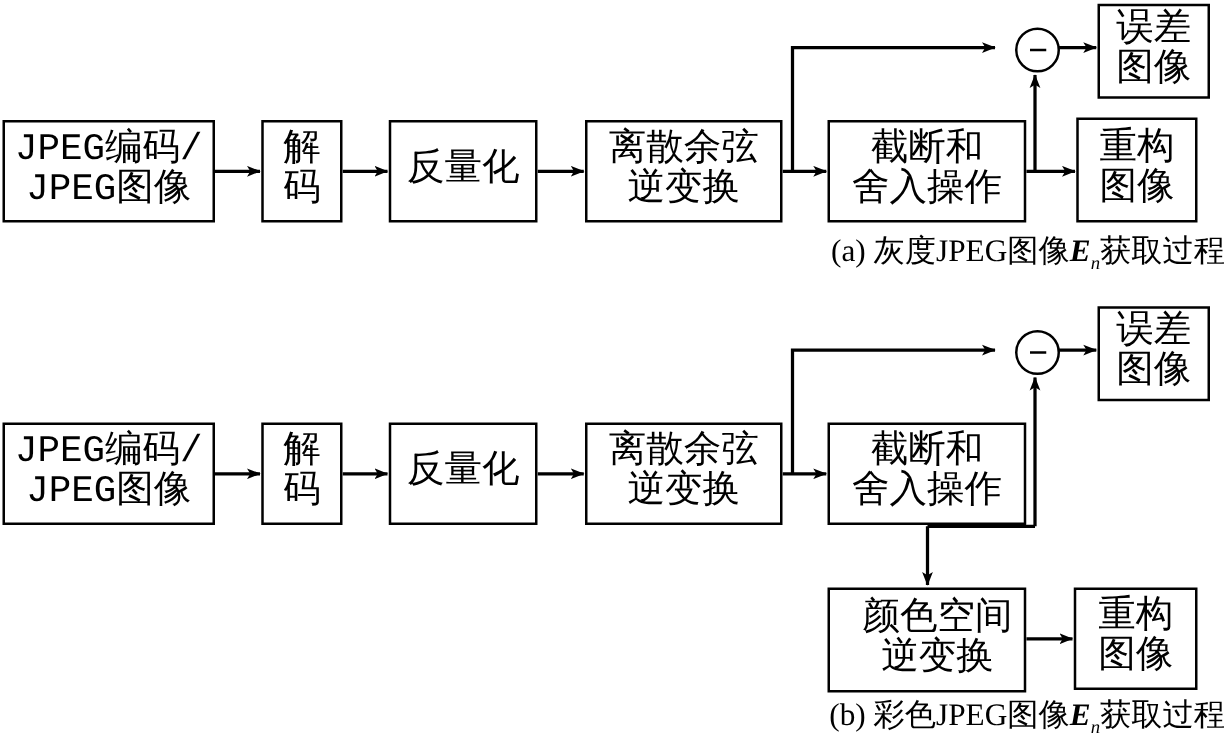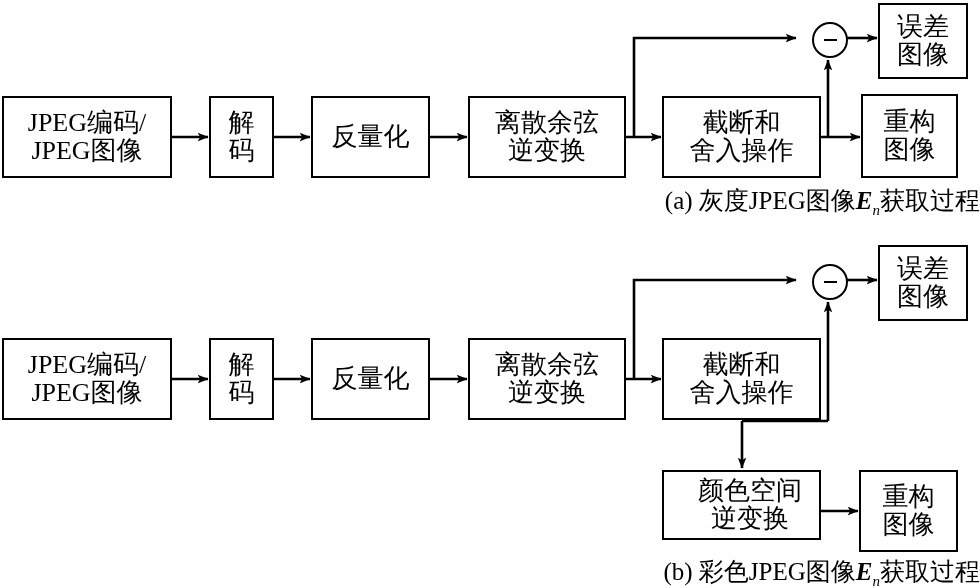--- a/index.html
+++ b/index.html
@@ -4,21 +4,21 @@
 <style>
   html,body{margin:0;padding:0;background:#ffffff;}
   body{width:980px;height:588px;position:relative;overflow:hidden;
        font-family:"Liberation Serif","DejaVu Serif",serif;color:#000;}
   #stage{position:absolute;left:0;top:0;width:980px;height:588px;}
   svg.wires{position:absolute;left:0;top:0;width:980px;height:588px;overflow:visible;}
   .box{position:absolute;box-sizing:border-box;border:2.4px solid #000;background:#fff;
        display:flex;flex-direction:column;align-items:center;justify-content:center;
        line-height:1.06;text-align:center;white-space:nowrap;z-index:3;}
   .box .ln{display:block;}
-  .f26{font-size:26px;}
+  .f26{font-size:30px;font-family:Liberation Mono, monospace;}
   .caption{position:absolute;width:980px;text-align:right;font-size:25px;
            letter-spacing:0px;z-index:4;}
   .caption .nsub{font-style:italic;font-weight:bold;}
   .caption sub{font-size:0.6em;font-style:italic;font-weight:normal;}
   .opcircle{position:absolute;width:32px;height:32px;border:2.4px solid #000;
             border-radius:50%;background:#fff;z-index:5;
             display:flex;align-items:center;justify-content:center;
             font-size:24px;line-height:1;}
   .opcircle .minus{display:block;width:13px;height:2.6px;background:#000;}
 </style>
@@ -119,21 +119,21 @@
   <div class="box f26" style="left:662px; top:338px; width:159px; height:82px;">
     <span class="ln">截断和</span>
     <span class="ln">舍入操作</span>
   </div>
 
   <div class="box f26" style="left:878px; top:245px; width:90px;  height:76px;">
     <span class="ln">误差</span>
     <span class="ln">图像</span>
   </div>
 
-  <div class="box f26" style="left:662px; top:470px; width:159px; height:70px;padding-left:17px;">
+  <div class="box f26" style="left:662px; top:470px; width:159px; height:84px;padding-left:17px;">
     <span class="ln">颜色空间</span>
     <span class="ln">逆变换</span>
   </div>
 
   <div class="box f26" style="left:859px; top:470px; width:99px;  height:82px;">
     <span class="ln">重构</span>
     <span class="ln">图像</span>
   </div>
 
   <div class="opcircle" style="left:812px; top:264px;">

